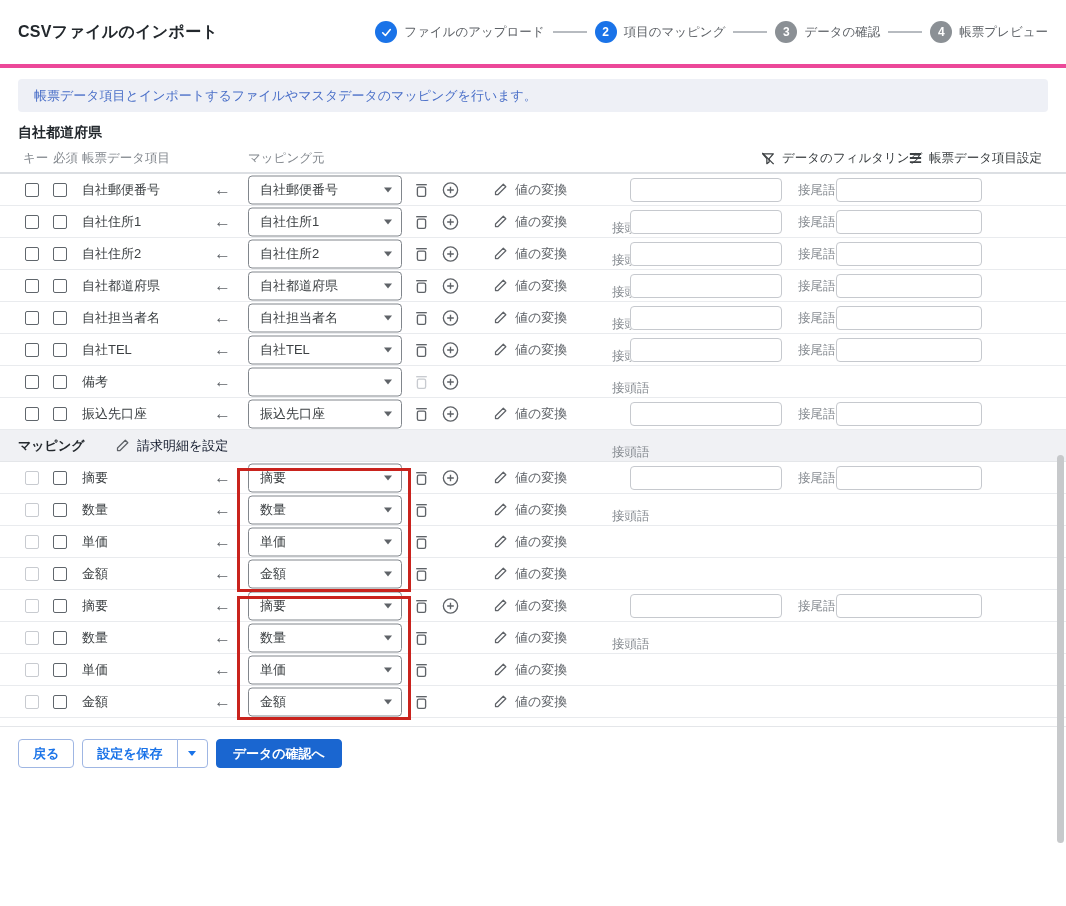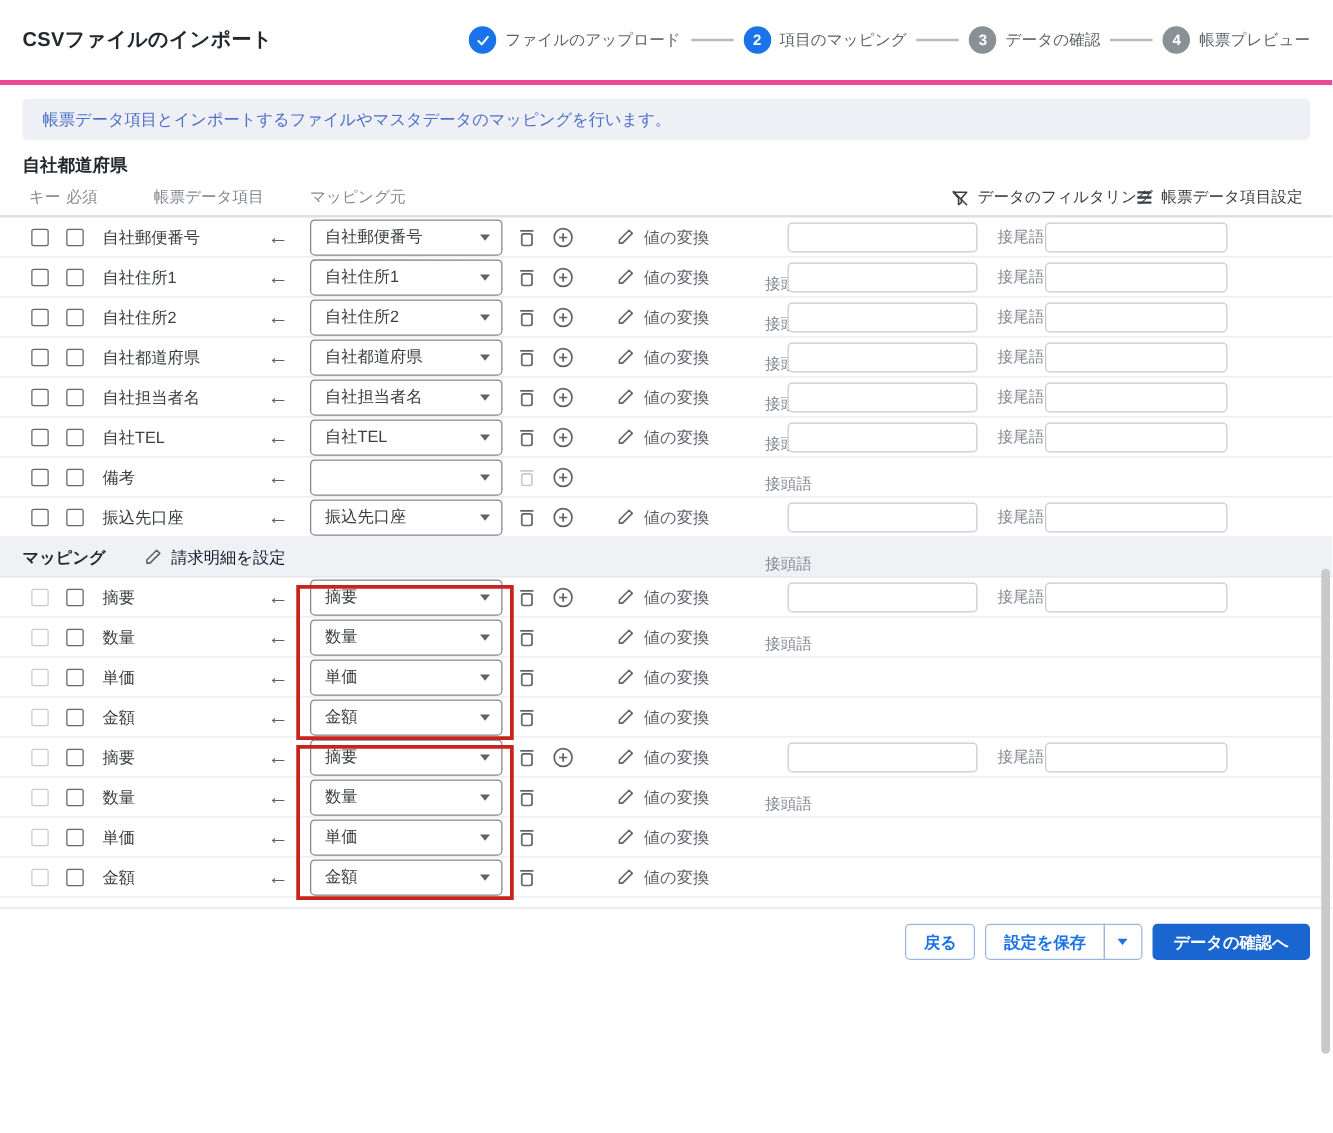--- a/index.html
+++ b/index.html
@@ -22,21 +22,21 @@
 
   
   .banner { margin:11px 18px 0; height:33px; background:#eef0f6; border-radius:4px;
     display:flex; align-items:center; padding:0 16px; font-size:13px; color:#4a6fc8; }
 
   
   .map-heading { margin:12px 18px 0; font-size:14px; font-weight:bold; color:#23282d; }
   .col-head { position:relative; height:30px; margin-top:2px; border-bottom:2px solid #dcdfe3;
     font-size:12.5px; color:#84898f; }
   .col-head > span, .col-head > div { position:absolute; top:50%; transform:translateY(-50%); white-space:nowrap; }
-  .ch-key { left:23px; } .ch-req { left:53px; } .ch-item { left:82px;margin-left:41px; } .ch-src { left:248px; }
+  .ch-key { left:23px; } .ch-req { left:53px; } .ch-item { left:82px; } .ch-src { left:248px; }
   .th-action { display:flex; align-items:center; gap:6px; color:#3c4043; cursor:pointer; }
   .th-filter { left:760px; } .th-settings { left:908px; }
 
   
   .mrow { position:relative; height:32px; border-bottom:1px solid #e9ebee; }
   .mrow > * { position:absolute; top:50%; transform:translateY(-50%); }
   .cb { width:14px; height:14px; border:1.5px solid #60666c; border-radius:2px; background:#fff; }
   .cb.dis { border-color:#c8cbd0; }
   .cb.key { left:25px; } .cb.req { left:53px; }
   .rlabel { left:82px; font-size:13px; color:#3c4043; white-space:nowrap; }
@@ -65,21 +65,21 @@
     display:flex; align-items:center; padding:0 18px; }
   .sband-title { font-size:13px; font-weight:bold; color:#23282d; width:97px; }
   .sband-action { display:flex; align-items:center; gap:7px; font-size:13px; color:#0f172a; cursor:pointer; }
   .sband-action svg { stroke:#5f6368; }
   .group { position:relative; }
   .red-box { position:absolute; left:237px; width:174px; top:6px; bottom:-2px;
     border:3px solid #c9231d; pointer-events:none; z-index:5; }
 
   
   .footerbar { margin-top:8px; border-top:1px solid #e4e6e9; padding:12px 18px 0;
-    display:flex; justify-content:flex-end; gap:8px; }
+    display:flex; gap:8px; }
   .btn { height:29px; border-radius:4px; font-size:13px; font-weight:bold; display:flex;
     align-items:center; cursor:pointer; white-space:nowrap; }
   .btn-outline { background:#fff; border:1px solid #9fb6e3; color:#1a73e8; padding:0 14px; }
   .split { display:flex; }
   .split .btn-outline { border-radius:4px 0 0 4px; }
   .caret-seg { width:31px; border:1px solid #9fb6e3; border-left:1px solid #9fb6e3;
     border-radius:0 4px 4px 0; margin-left:-1px; display:flex; align-items:center;
     justify-content:center; background:#fff; cursor:pointer; }
   .caret-blue { width:0; height:0; border-left:4.5px solid transparent;
     border-right:4.5px solid transparent; border-top:5.5px solid #1a73e8; }

